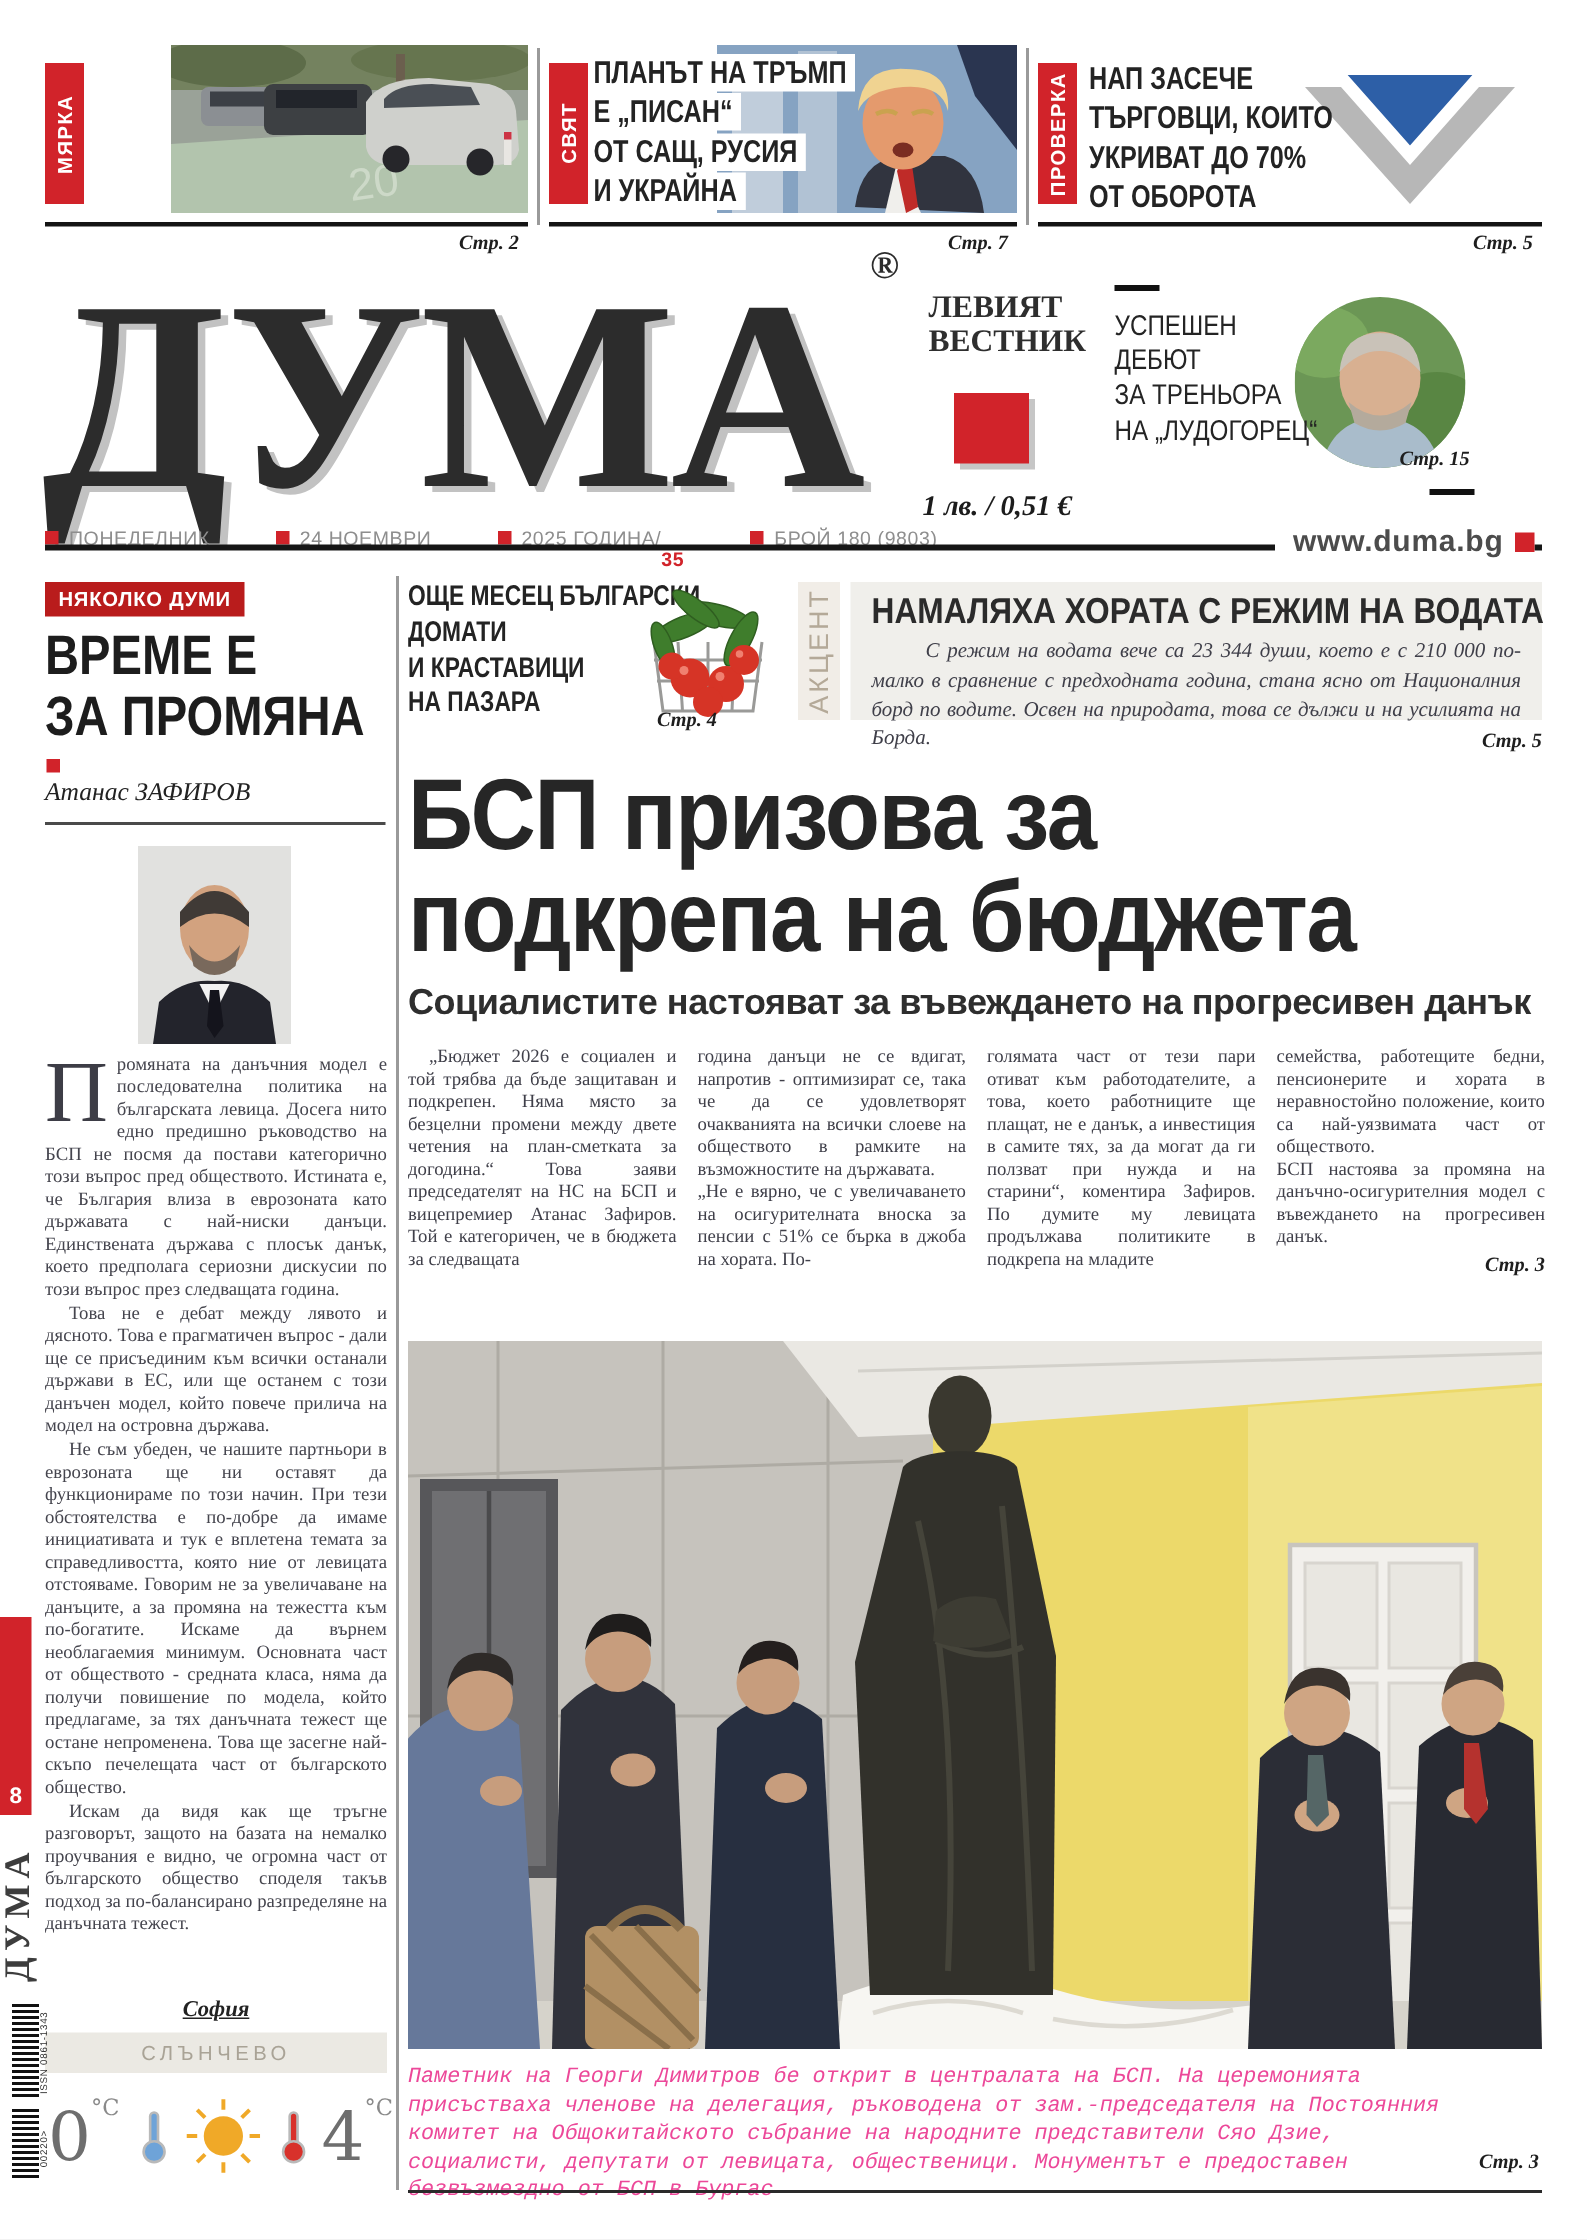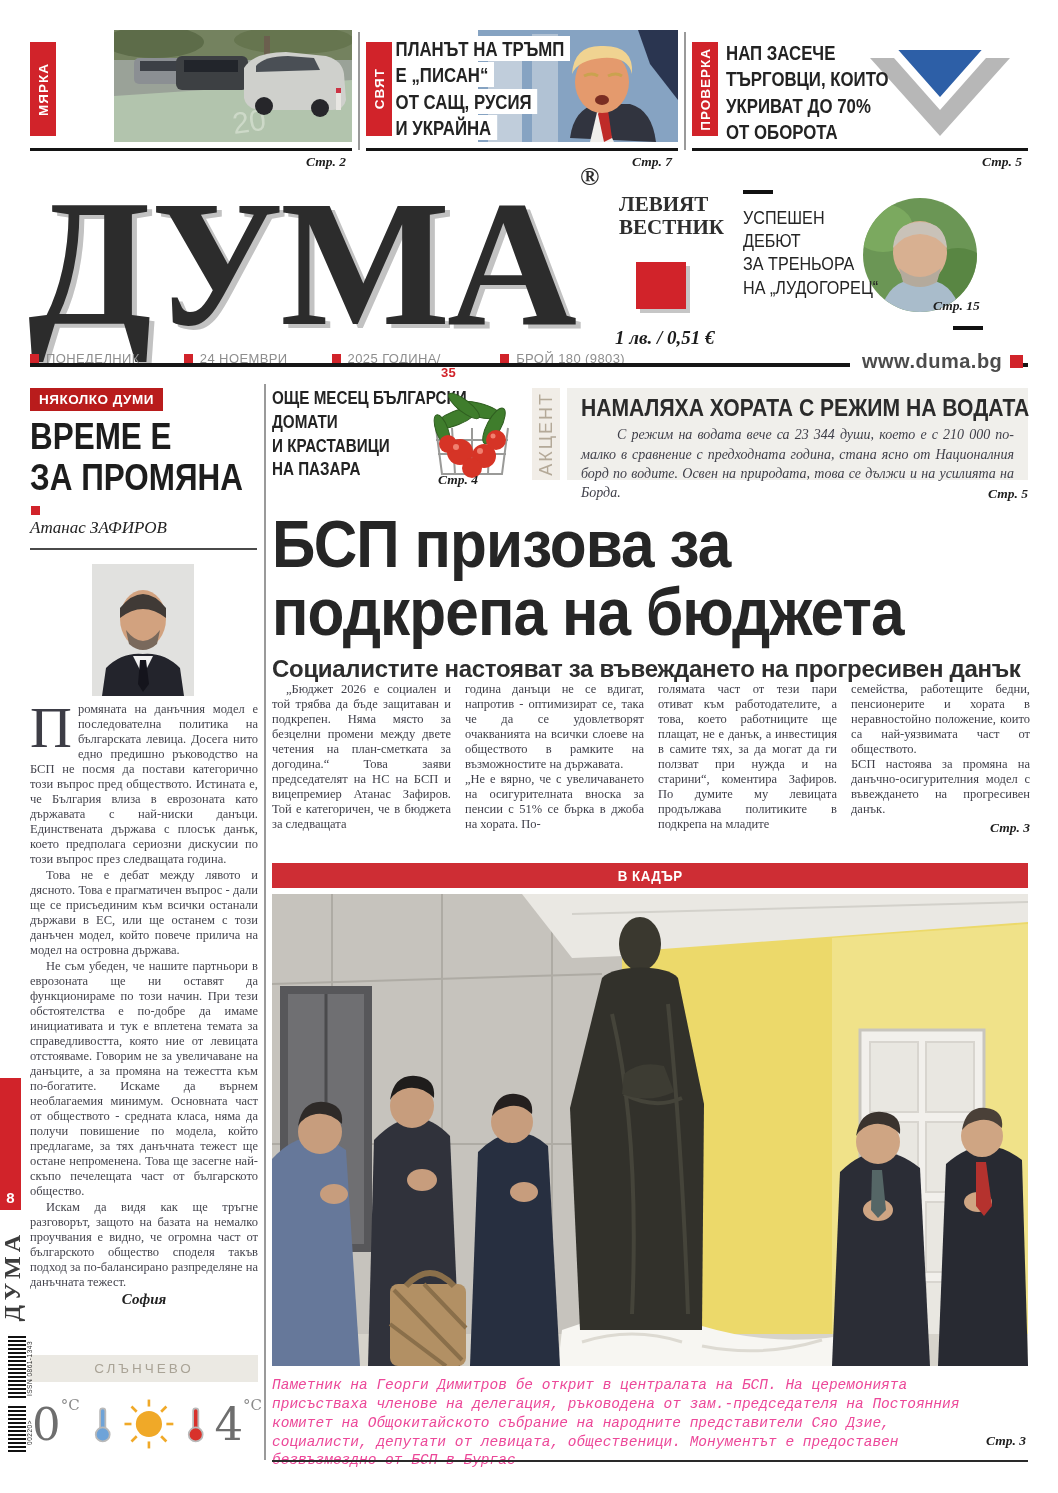--- a/index.html
+++ b/index.html
@@ -47,21 +47,21 @@
   #op-bullet { position:absolute; left:31px; top:506px; width:9px; height:9px; background:#d1232a; }
   #op-author { position:absolute; left:30px; top:518px; font-family:"Liberation Serif", serif; font-style:italic; font-size:17px; color:#222; }
   #op-hr { position:absolute; left:30px; top:548px; width:227px; height:2px; background:#4a4a4a; }
   #op-photo { position:absolute; left:92px; top:564px; width:102px; height:132px; }
   #op-body { position:absolute; left:30px; top:702px; width:228px; font-family:"Liberation Serif", serif; font-size:12.5px; line-height:1.2; color:#45454e; text-align:justify; }
   #op-body .drop { float:left; font-size:58px; line-height:0.82; padding:2px 6px 0 0; color:#3d3d46; font-family:"Liberation Serif", serif; }
   #op-body p { margin:0; }
   #op-body p + p { text-indent:16px; margin-top:1px; }
 
   
-  #w-city { position:absolute; left:30px; top:1291px; width:228px; text-align:center; font-family:"Liberation Serif", serif; font-weight:bold; font-style:italic; font-size:15px; color:#222; }
+  #w-city { position:absolute; left:30px; top:1332px; width:228px; text-align:center; font-family:"Liberation Serif", serif; font-weight:bold; font-style:italic; font-size:15px; color:#222;text-decoration:underline; }
   #w-cond { position:absolute; left:30px; top:1355px; width:228px; height:27px; background:#ebe9e3; color:#a9a396; font-size:13.5px; letter-spacing:3px; display:flex; align-items:center; justify-content:center; }
   #w-row { position:absolute; left:26px; top:1386px; width:236px; height:76px; display:flex; align-items:center; }
   .temp { font-family:"DejaVu Serif", serif; font-size:45px; color:#6e6e6e; font-weight:400; line-height:1; }
   .temp sup { font-size:15px; color:#8a8a8a; vertical-align:super; position:relative; top:-14px; }
 
   
   #edge-bar { position:absolute; left:0; top:1078px; width:21px; height:132px; background:#d1232a; display:flex; align-items:flex-end; justify-content:center; }
   #edge-bar span { color:#fff; font-weight:bold; font-size:15px; padding-bottom:4px; }
   #edge-duma { position:absolute; left:-2px; top:1218px; width:28px; height:116px; display:flex; align-items:center; justify-content:center; }
   #edge-duma span { writing-mode:vertical-rl; transform:rotate(180deg); font-family:"Liberation Serif", serif; font-weight:bold; font-size:24px; letter-spacing:4px; color:#3d3d3d; }
@@ -85,21 +85,21 @@
   #water { position:absolute; left:567px; top:388px; width:461px; height:92px; background:#f0efeb; padding:7px 14px 6px 14px; }
   #water-title { font-weight:bold; font-size:24px; color:#2b2b2b; line-height:1.05; }
   #water-title .inner { transform:scaleX(0.88); transform-origin:0 0; display:block; width:520px; }
   #water-body { margin-top:5px; font-family:"Liberation Serif", serif; font-style:italic; font-size:14px; line-height:1.38; color:#3f3f49; text-align:justify; text-indent:36px; }
   #water-pg { position:absolute; left:948px; top:486px; width:80px; text-align:right; }
 
   
   #lead-hl { position:absolute; left:272px; top:510px; font-weight:bold; font-size:67px; line-height:1.02; color:#262626; }
   #lead-hl .inner { transform:scaleX(0.9); transform-origin:0 0; display:block; width:845px; letter-spacing:-1px; }
   #lead-sub { position:absolute; left:272px; top:655px; width:756px; font-weight:bold; font-size:24px; color:#2e2e2e; letter-spacing:-0.3px; }
-  #lead-cols { position:absolute; left:272px; top:682px; width:758px; display:flex; gap:14px; }
+  #lead-cols { position:absolute; left:272px; top:697px; width:758px; display:flex; gap:14px; }
   .lcol { flex:1; font-family:"Liberation Serif", serif; font-size:12.5px; line-height:1.2; color:#3f3f49; text-align:justify; }
   .lcol.first { text-indent:14px; }
   .lcol .pgline { text-align:right; margin-top:3px; text-indent:0; }
 
   
   #kadar { position:absolute; left:272px; top:863px; width:756px; height:25px; background:#ce2d34; display:flex; align-items:center; justify-content:center; }
   #kadar span { color:#fff; font-weight:bold; font-size:14.5px; letter-spacing:0.5px; transform:scaleX(0.92); }
   #feature-photo { position:absolute; left:272px; top:894px; width:756px; height:472px; overflow:hidden; }
   #caption { position:absolute; left:272px; top:1376px; width:756px; }
   #caption .cap-text { width:710px; font-family:Liberation Mono, monospace; font-style:italic; font-size:14.5px; line-height:1.3; color:#ec4899; }
@@ -380,23 +380,20 @@
     <div class="lcol prelines">година данъци не се вдигат, напротив - оптимизират се, така че да се удовлетворят очакванията на всички слоеве на обществото в рамките на възможностите на държавата.
 „Не е вярно, че с увеличаването на осигурителната вноска за пенсии с 51% се бърка в джоба на хората. По-</div>
     <div class="lcol prelines">голямата част от тези пари отиват към работодателите, а това, което работниците ще плащат, не е данък, а инвестиция в самите тях, за да могат да ги ползват при нужда и на старини“, коментира Зафиров. По думите му левицата продължава политиките в подкрепа на младите</div>
     <div class="lcol">
       <span class="prelines">семейства, работещите бедни, пенсионерите и хората в неравностойно положение, които са най-уязвимата част от обществото.
 БСП настоява за промяна на данъчно-осигурителния модел с въвеждането на прогресивен данък.</span>
       <div class="pgline pgref">Стр. 3</div>
     </div>
   </div>
 
-  <div id="kadar">
-      <span>В КАДЪР</span>
-    </div>
   <div id="feature-photo">
     <svg width="756" height="472" viewBox="0 0 756 472">
       <rect width="756" height="472" fill="#c6c3bd"></rect>
       <g stroke="#aeaba4" stroke-width="2">
         <line x1="60" y1="0" x2="60" y2="440"></line>
           <line x1="170" y1="0" x2="170" y2="440"></line>
           <line x1="280" y1="0" x2="280" y2="440"></line>
         <line x1="0" y1="90" x2="330" y2="80"></line>
           <line x1="0" y1="250" x2="330" y2="250"></line>
       </g>

